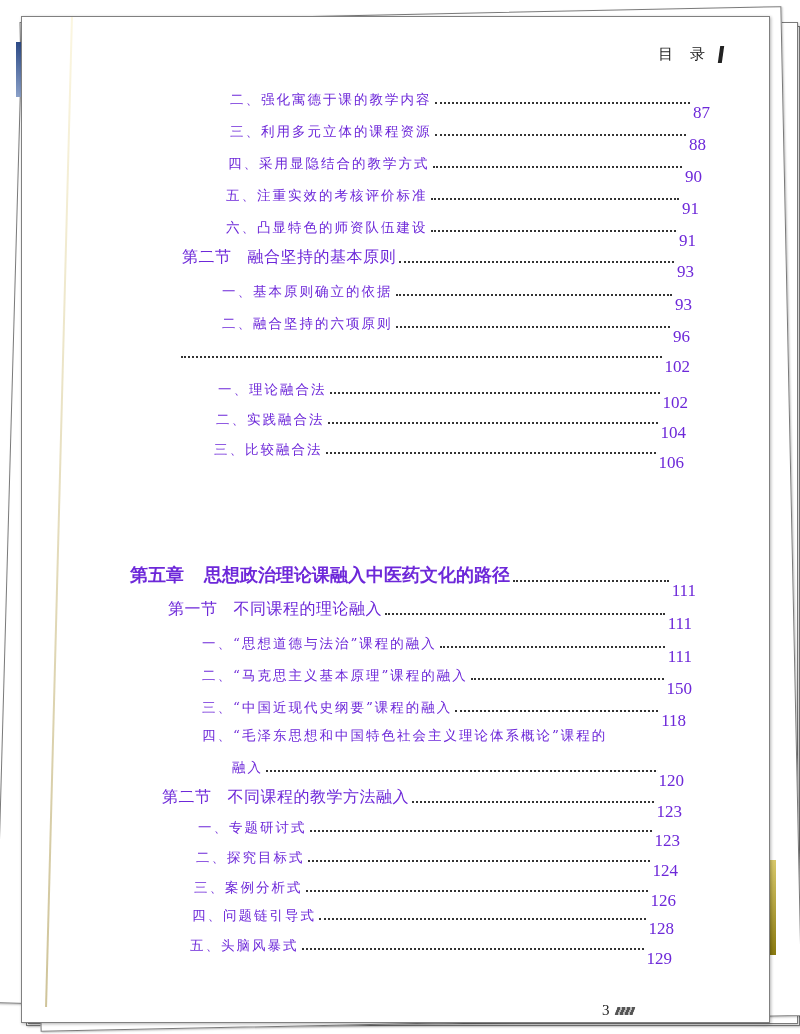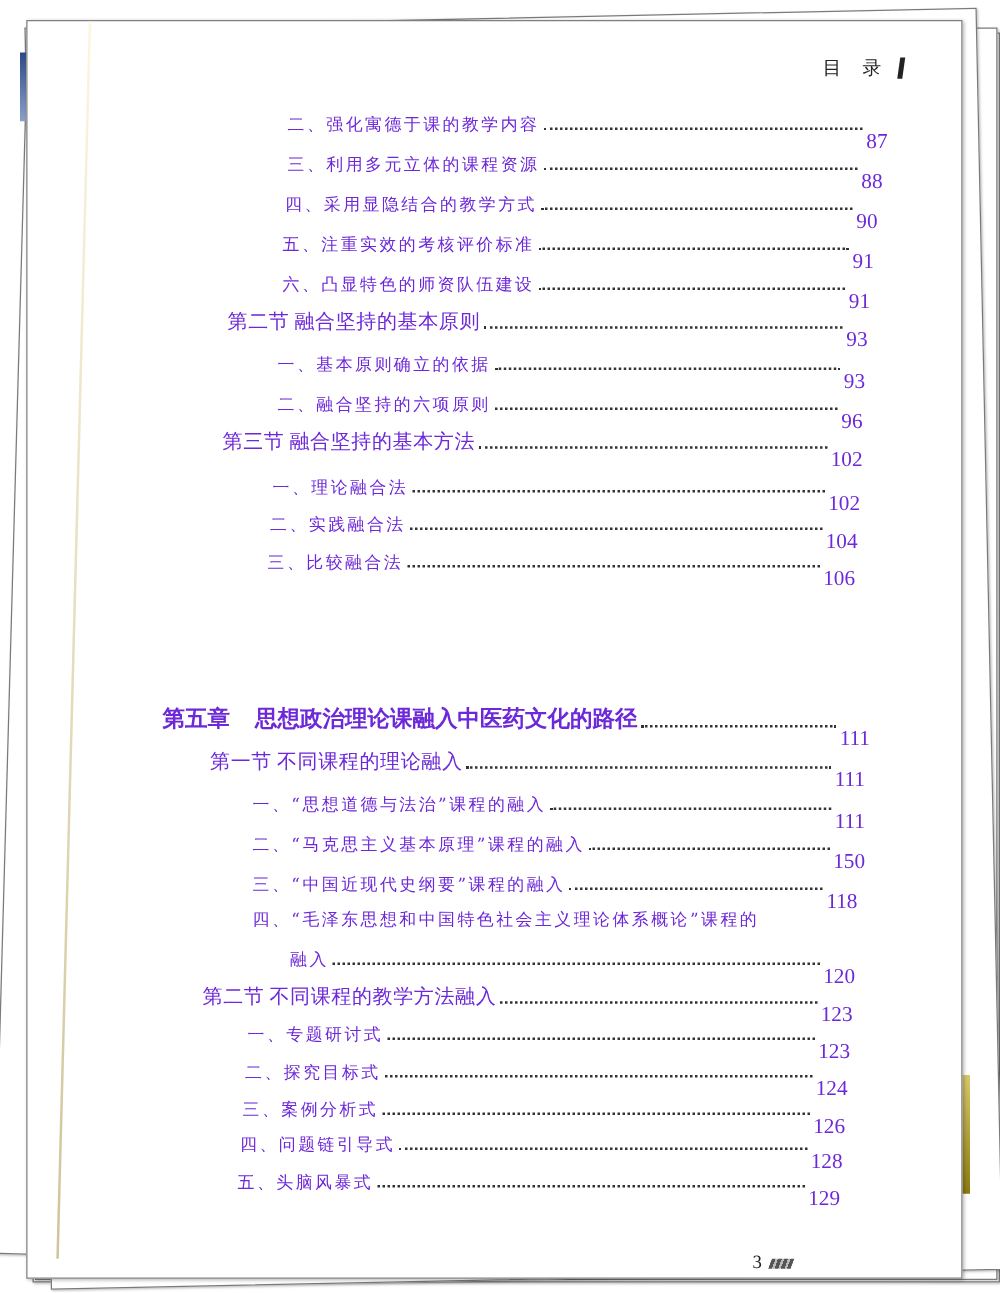--- a/index.html
+++ b/index.html
@@ -52,21 +52,21 @@
     .entry .label { flex: 0 0 auto; }
     .entry .dots {
       flex: 1 1 auto; border-bottom: 2px dotted #333; margin: 0 3px 5px 3px; min-width: 10px;
     }
     .entry .page-num {
       flex: 0 0 auto; font-family: "Liberation Serif", serif; font-size: 17px;
       position: relative; top: 14px;
     }
     .lvl2 .label { font-size: 13.5px; letter-spacing: 2px; }
     .lvl1 .label { font-family: "DejaVu Sans", sans-serif; font-size: 16px; letter-spacing: 0.5px; }
-    .lvl1 .label .sec { margin-right: 4px; }
+    .lvl1 .label .sec { margin-right: 16px; }
     .lvl0 .label { font-family: "DejaVu Sans", sans-serif; font-size: 18px; font-weight: bold; }
     .lvl0 .label .sec { margin-right: 20px; }
     .cont .label { font-size: 13.5px; letter-spacing: 2px; }
     .footer {
       position: absolute; left: 580px; top: 985px;
       font-family: "Liberation Serif", serif; font-size: 15px; color: #222;
       display: flex; align-items: center; gap: 6px;
     }
     .footer-mark {
       display: inline-block; width: 18px; height: 8px;
@@ -128,21 +128,20 @@
       <span class="label">一、基本原则确立的依据</span>
       <span class="dots"></span>
       <span class="page-num">93</span>
     </div>
     <div class="entry lvl2" style="left:200px; top:296px; width:468px;">
       <span class="label">二、融合坚持的六项原则</span>
       <span class="dots"></span>
       <span class="page-num">96</span>
     </div>
     <div class="entry lvl1" style="left:156px; top:326px; width:512px;">
-      <span class="label"><span class="sec">第三节</span><span>融合坚持的基本方法</span></span>
       <span class="dots"></span>
       <span class="page-num">102</span>
     </div>
     <div class="entry lvl2" style="left:196px; top:362px; width:470px;">
       <span class="label">一、理论融合法</span>
       <span class="dots"></span>
       <span class="page-num">102</span>
     </div>
     <div class="entry lvl2" style="left:194px; top:392px; width:470px;">
       <span class="label">二、实践融合法</span>

